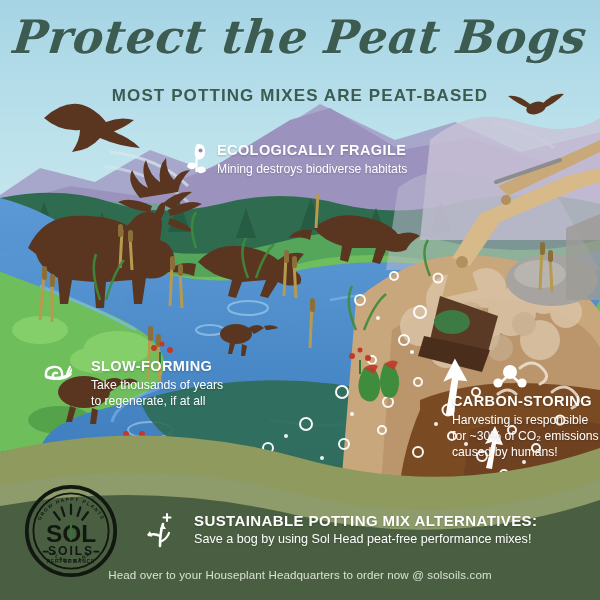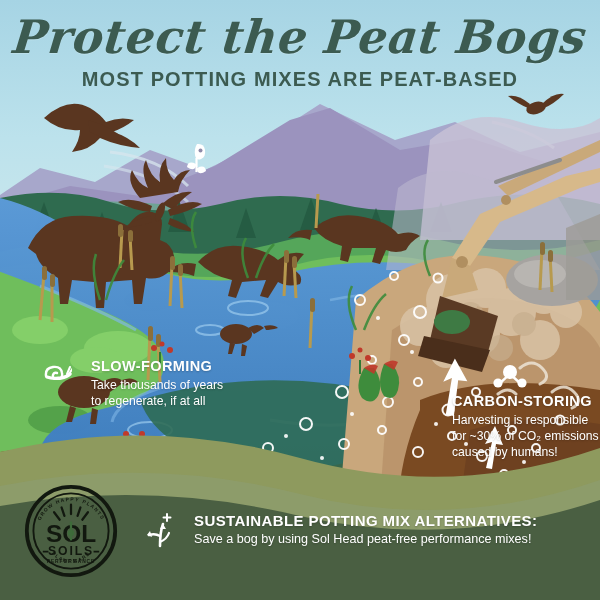--- a/index.html
+++ b/index.html
@@ -15,22 +15,22 @@
   .title-wrap { position:absolute; left:0; top:14px; width:600px; text-align:center; z-index:40; }
   .title {
     font-family:"DejaVu Serif", serif;
     font-style:italic; font-weight:700;
     font-size:46px; letter-spacing:0.5px;
     color:#3C5B51; line-height:1;
     transform:skewX(-6deg);
     text-shadow:0 1px 0 rgba(255,255,255,.18);
   }
   .subtitle {
-    margin-top:8px;
-    font-size:20px; font-weight:700; letter-spacing:1.1px;
+    margin-top:26px;
+    font-size:17px; font-weight:700; letter-spacing:1.1px;
     color:#3C5B51;
   }
 
   
   .callout { position:absolute; z-index:45; color:#FFFFFF; }
   .callout .head {
     font-size:14.5px; font-weight:700; letter-spacing:.4px;
     line-height:1.15; text-shadow:0 1px 2px rgba(0,0,0,.22);
   }
   .callout .body {
@@ -377,20 +377,24 @@
   </div>
 
   <div class="callout" id="c-fragile">
     <svg class="ico" width="22" height="32" viewBox="0 0 22 32">
       <path d="M11,2 q7,-1 8,6 q1,7 -4,9 q-5,2 -6,-4 q-1,-6 2,-11 z" fill="#FFFFFF"></path>
       <circle cx="14.5" cy="8.5" r="2" fill="#8E8AA8"></circle>
       <path d="M10.5,16 l0,14" stroke="#FFFFFF" stroke-width="2.2" fill="none"></path>
       <path d="M10,22 q-8,-4 -9,3 q7,5 9,-1 z" fill="#FFFFFF"></path>
       <path d="M11,26 q8,-4 9,3 q-7,5 -9,-1 z" fill="#FFFFFF"></path>
     </svg>
+    <div>
+      <div class="head">ECOLOGICALLY FRAGILE</div>
+      <div class="body">Mining destroys biodiverse habitats</div>
+    </div>
   </div>
 
   <div class="callout" id="c-slow">
     <svg class="ico" width="28" height="22" viewBox="0 0 28 22">
       <path d="M2,18 q-1,-8 7,-9 q8,-1 9,6 q1,6 -5,6 q-5,0 -4,-4 q1,-3 4,-2" stroke="#FFFFFF" stroke-width="2.4" fill="none" stroke-linecap="round"></path>
       <path d="M3,19 q6,2 14,1 q6,-1 9,-4" stroke="#FFFFFF" stroke-width="3.4" fill="none" stroke-linecap="round"></path>
       <path d="M23,16 l3,-7" stroke="#FFFFFF" stroke-width="2" stroke-linecap="round"></path>
       <path d="M25,16 l4,-6" stroke="#FFFFFF" stroke-width="2" stroke-linecap="round"></path>
     </svg>
     <div>
@@ -421,20 +425,21 @@
       <path d="M17,12 l-3,5 l6,0 z" fill="#FFFFFF"></path>
       <path d="M21,2 l0,7 M17.5,5.5 l7,0" stroke="#FFFFFF" stroke-width="2" stroke-linecap="round"></path>
       <path d="M14,30 q7,-3 9,-9" stroke="#FFFFFF" stroke-width="2.2" fill="none" stroke-linecap="round"></path>
     </svg>
     <div>
       <div class="head">SUSTAINABLE POTTING MIX ALTERNATIVES:</div>
       <div class="body">Save a bog by using Sol Head peat-free performance mixes!</div>
     </div>
   </div>
 
+  <div class="footline">Head over to your Houseplant Headquarters to order now @ solsoils.com</div>
 
   <svg id="logo" viewBox="0 0 100 100">
     <defs>
       <path id="arcTop" d="M14,54 A36,36 0 0 1 86,54" fill="none"></path>
       <path id="arcBot" d="M18,56 A32,32 0 0 0 82,56" fill="none"></path>
       <path id="arcBot2" d="M24,58 A26,26 0 0 0 76,58" fill="none"></path>
     </defs>
     <circle cx="50" cy="50" r="47" fill="none" stroke="#12180F" stroke-width="4"></circle>
     <circle cx="50" cy="50" r="40" fill="none" stroke="#12180F" stroke-width="2"></circle>
 

